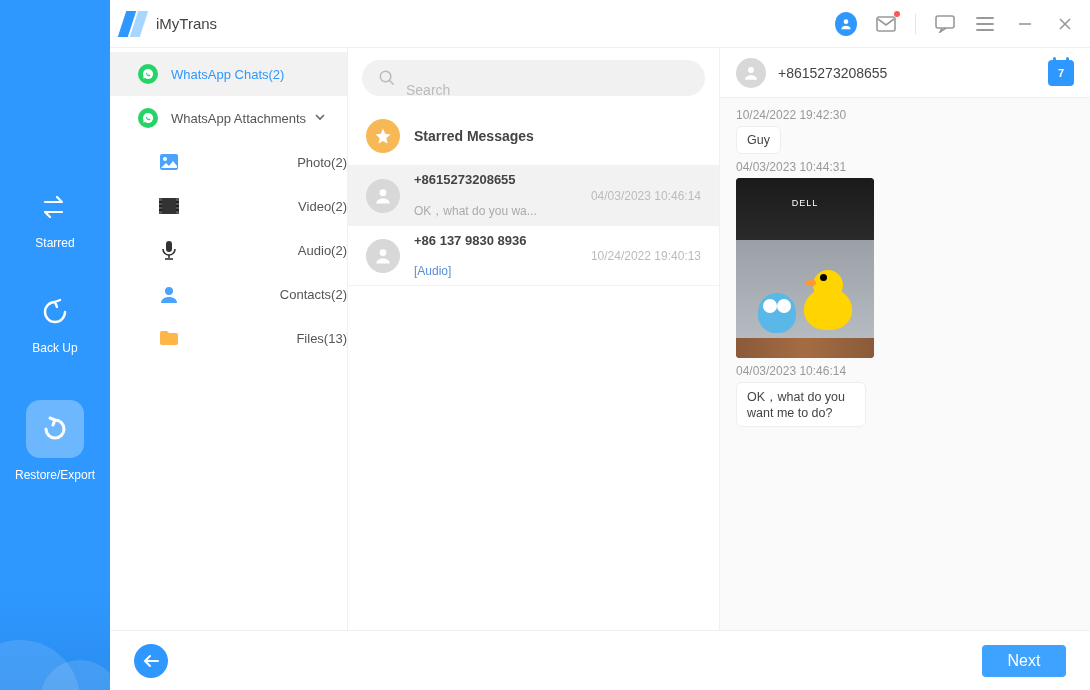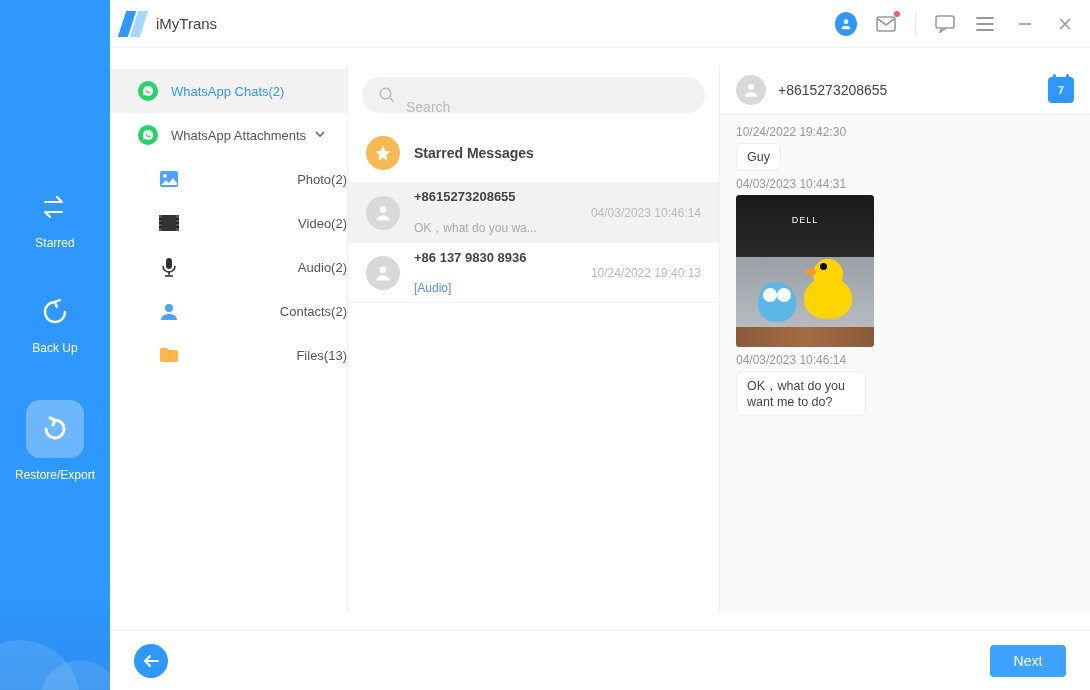--- a/index.html
+++ b/index.html
@@ -12,21 +12,21 @@
   .nav-item .ic { width: 34px; height: 34px; margin-bottom: 12px; display:flex; align-items:center; justify-content:center;}
   .nav-item span { font-size: 12px; }
   .nav-item.active { }
   .nav-item.active .tile { width: 58px; height: 58px; border-radius: 14px; background: rgba(255,255,255,.3); display:flex; align-items:center; justify-content:center; margin-bottom: 10px;}
   .cloud-deco { position:absolute; bottom:0; left:0; right:0; height:60px; }
   .cloud-deco::before, .cloud-deco::after { content:""; position:absolute; background: rgba(255,255,255,.12); border-radius: 50%; }
   .cloud-deco::before { width: 120px; height: 120px; left:-40px; bottom:-70px;}
   .cloud-deco::after { width: 80px; height: 80px; left:40px; bottom:-50px;}
 
   
-  .main { flex:1; display:flex; flex-direction: column; background:#fff;gap:17px;}
+  .main { flex:1; display:flex; flex-direction: column; background:#fff;}
 
   
   .titlebar { height: 48px; display:flex; align-items:center; padding: 0 14px 0 10px; border-bottom: 1px solid #f0f0f0;}
   .logo { width: 26px; height: 26px; margin-right: 10px; position: relative; }
   .logo::before { content:""; position:absolute; width:10px; height:26px; background:#2f98ff; transform: skewX(-18deg); left:2px;}
   .logo::after { content:""; position:absolute; width:10px; height:26px; background:#a7d7ff; transform: skewX(-18deg); left:14px;}
   .app-title { font-size: 15px; color:#444; }
   .titlebar .spacer { flex:1; }
   .tb-icon { width: 22px; height:22px; margin-left: 18px; cursor:pointer; display:flex; align-items:center; justify-content:center; color:#888;}
   .tb-sep { width:1px; height: 20px; background:#e5e5e5; margin-left: 18px;}
@@ -76,38 +76,38 @@
   .convhdr .av { width: 30px; height:30px; border-radius:50%; background:#d8d8d8; margin-right: 12px; display:flex;align-items:center;justify-content:center;}
   .convhdr .name { font-size:14px; color:#444; flex:1; font-weight:500;}
   .cal-ic { width: 26px; height:26px; background:#2f98ff; border-radius:4px; display:flex; flex-direction:column; align-items:center; justify-content:center; color:#fff; font-size:11px; font-weight:700; position:relative;}
   .cal-ic::before { content:""; position:absolute; top:-3px; left:5px; width:3px; height:5px; background:#2f98ff; border-radius:2px;}
   .cal-ic::after { content:""; position:absolute; top:-3px; right:5px; width:3px; height:5px; background:#2f98ff; border-radius:2px;}
 
   .messages { flex:1; padding: 10px 16px; background:#fafafa; overflow:auto;}
   .msg-group { margin-bottom: 6px;}
   .msg-ts { font-size: 12px; color:#999; margin-bottom: 4px;}
   .bubble { display:inline-block; background:#fff; border:1px solid #eee; border-radius:6px; padding:6px 10px; font-size:12.5px; color:#444; max-width: 200px;}
-  .msg-img { width: 138px; height: 152px; border-radius:4px; background:#333; position:relative; overflow:hidden; margin-top:2px;}
+  .msg-img { width: 138px; height: 180px; border-radius:4px; background:#333; position:relative; overflow:hidden; margin-top:2px;}
   .msg-img .monitor { position:absolute; top:0; left:0; right:0; height: 62px; background: linear-gradient(180deg,#1a1a1a,#2a2a2a); }
   .msg-img .dell { position:absolute; top:20px; left:50%; transform:translateX(-50%); color:#fff; font-size:9px; letter-spacing:1px; font-weight:500;}
   .msg-img .desk { position:absolute; top:62px; left:0; right:0; bottom:20px; background:linear-gradient(180deg,#9aa0a5 0%, #b5bbc0 100%);}
   .msg-img .wood { position:absolute; bottom:0; left:0; right:0; height:20px; background:linear-gradient(90deg,#8a5a3a,#a56c42,#8a5a3a);}
   .msg-img .duck { position:absolute; width:48px; height:42px; background:#ffd400; border-radius:50% 50% 45% 45%; bottom:28px; right:22px;}
   .msg-img .duck::before { content:""; position:absolute; width:30px; height:30px; background:#ffd400; border-radius:50%; top:-18px; left:9px;}
   .msg-img .duck::after { content:""; position:absolute; width:10px; height:6px; background:#ff9933; border-radius:3px; top:-8px; left:2px;}
   .msg-img .beye { position:absolute; width:7px; height:7px; background:#000; border-radius:50%; top:-14px; left:16px;}
   .msg-img .blue { position:absolute; width:38px; height:40px; background:#5ab8e8; border-radius:50% 50% 45% 45%; bottom:25px; left:22px;}
   .msg-img .blue::before { content:""; position:absolute; width:14px; height:14px; background:#fff; border-radius:50%; top:6px; left:5px;}
   .msg-img .blue::after { content:""; position:absolute; width:14px; height:14px; background:#fff; border-radius:50%; top:6px; right:5px;}
 
   
   .footer { height: 60px; border-top: 1px solid #f0f0f0; display:flex; align-items:center; padding: 0 24px;}
   .back-btn { width: 34px; height:34px; border-radius:50%; background:#2f98ff; display:flex; align-items:center; justify-content:center; cursor:pointer;}
   .footer .spacer { flex:1;}
-  .next-btn { width: 76px; height:32px; background:#3ea2ff; color:#fff; border:none; border-radius:4px; font-size:14px; cursor:pointer;}
+  .next-btn { width: 84px; height:32px; background:#3ea2ff; color:#fff; border:none; border-radius:4px; font-size:16px; cursor:pointer;}
 
 </style>
 </head>
 <body>
 
 <div class="app">
 
   <div class="left-nav">
     <div class="nav-item">
       <div class="ic">

